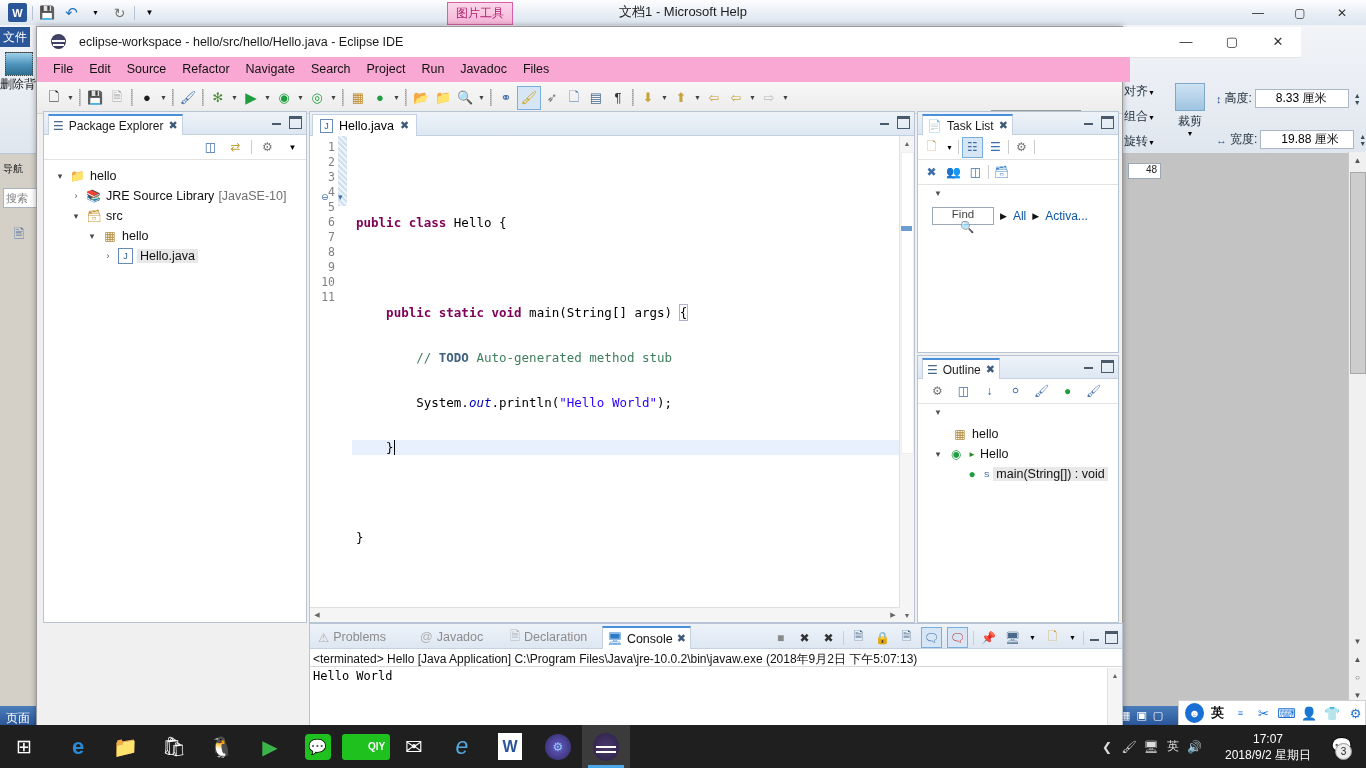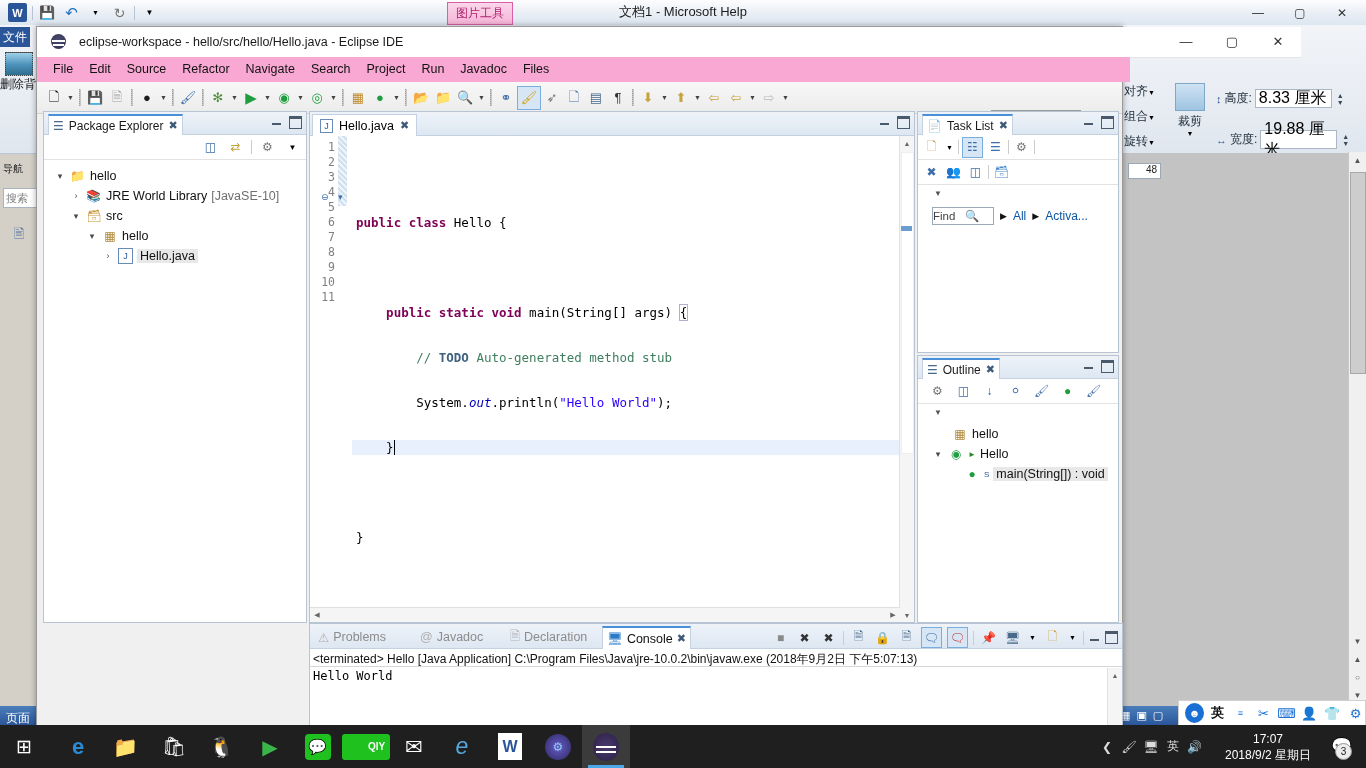--- a/index.html
+++ b/index.html
@@ -21,21 +21,21 @@
     background:linear-gradient(#fbd7ea,#f6b4d8);border:1px solid #d95fa8;
     color:#b0246f;font-size:12px;display:flex;align-items:center;justify-content:center;}
   #word-title{position:absolute;left:0;top:3px;width:1366px;text-align:center;font-size:13px;color:#1c1c1c;}
   #word-wincontrols{position:absolute;right:4px;top:2px;display:flex;gap:2px;}
   .wc{width:40px;height:21px;display:flex;align-items:center;justify-content:center;font-size:12px;color:#333;}
   
   #word-ribbon{position:absolute;left:0;top:25px;width:1366px;height:128px;
     background:linear-gradient(#f2f4f8,#e6ebf2 70%,#dfe6ee);border-bottom:1px solid #b9c6d6;}
   .rb-item{font-size:12px;color:#22303d;white-space:nowrap;}
   .spin-field{border:1px solid #abb7c6;background:#fff;height:17px;width:72px;
-     font-size:16px;display:flex;align-items:center;padding-left:3px;}
+     font-size:12px;display:flex;align-items:center;padding-left:20px;}
   .spin-arrows{display:flex;flex-direction:column;justify-content:center;margin-left:2px;font-size:7px;line-height:7px;color:#3b4a5a;}
   #word-sizegrp-label{position:absolute;left:1219px;top:136px;font-size:12px;color:#3b4a5a;}
   
   #word-left-tab{position:absolute;left:0;top:27px;width:30px;height:20px;background:#2a5699;color:#fff;font-size:12px;
      display:flex;align-items:center;justify-content:center;}
   #word-left-thumb{position:absolute;left:5px;top:52px;width:26px;height:22px;
      background:linear-gradient(#9fd0ea,#4a90b8 55%,#2f6d8e);border:1px dotted #444;}
   #word-left-del{position:absolute;left:0;top:76px;font-size:12px;color:#1a1a1a;}
   #word-nav-title{position:absolute;left:3px;top:162px;font-size:10px;color:#1a1a1a;}
   #word-nav-search{position:absolute;left:3px;top:188px;width:32px;height:18px;border:1px solid #a8b4c2;background:#fff;
@@ -137,21 +137,21 @@
   #clock{position:absolute;right:46px;top:725px;width:104px;height:43px;color:#fff;font-size:12px;
      display:flex;flex-direction:column;align-items:center;justify-content:center;line-height:16px;}
   #notif{position:absolute;right:6px;top:725px;width:36px;height:43px;display:flex;align-items:center;justify-content:center;color:#fff;}
   #notif-badge{position:absolute;right:8px;bottom:8px;width:15px;height:15px;border-radius:50%;background:#ececec;color:#222;
      font-size:10px;display:flex;align-items:center;justify-content:center;border:1px solid #999;}
   
   .sbv{position:absolute;right:0;top:24px;bottom:0;width:14px;background:#f5f5f5;border-left:1px solid #e0e0e0;}
   .sbh{position:absolute;left:0;right:14px;bottom:0;height:14px;background:#f5f5f5;border-top:1px solid #e0e0e0;}
   .arrowbtn{width:14px;height:14px;display:flex;align-items:center;justify-content:center;font-size:7px;color:#666;}
   .find-box{width:62px;height:18px;border:1px solid #9aa8b8;background:#fff;font-size:11.5px;color:#444;
-     display:flex;align-items:center;box-sizing:border-box;}
+     display:flex;align-items:center;box-sizing:border-box;flex-direction:column;}
   .link{color:#0b56a4;font-size:12px;}
 </style>
 </head>
 <body>
 
 <div id="word-app">
 
   <div id="word-titlebar">
     <div id="word-qat">
       <span class="qat-ico" style="background:#2a5699;color:#fff;font-weight:bold;font-size:11px;border-radius:2px;">W</span>
@@ -344,21 +344,21 @@
     </div>
     <div class="tree">
       <div class="trow" style="padding-left:4px;">
         <span class="tarrow">▾</span>
         <span class="ticon" style="color:#c8912f;">📁</span>
         <span>hello</span>
       </div>
       <div class="trow" style="padding-left:20px;">
         <span class="tarrow">›</span>
         <span class="ticon" style="color:#9a6b2a;">📚</span>
-        <span>JRE World Library</span>
+        <span>JRE Source Library</span>
         <span class="dim">[JavaSE-10]</span>
       </div>
       <div class="trow" style="padding-left:20px;">
         <span class="tarrow">▾</span>
         <span class="ticon" style="color:#c8912f;">🗃</span>
         <span>src</span>
       </div>
       <div class="trow" style="padding-left:36px;">
         <span class="tarrow">▾</span>
         <span class="ticon" style="color:#b08a3a;">▦</span>

